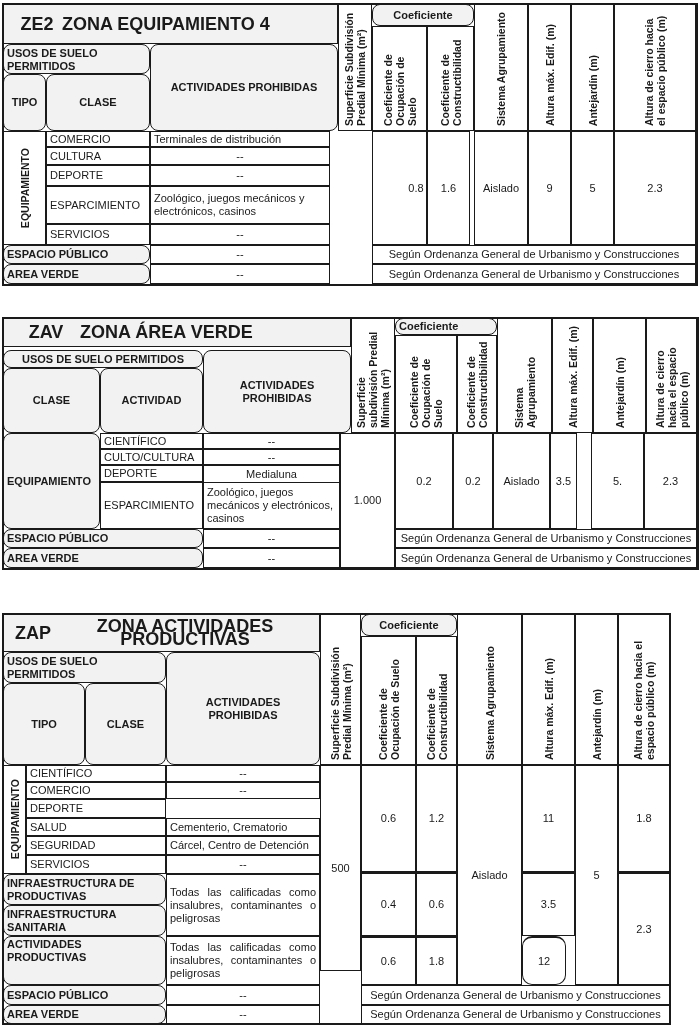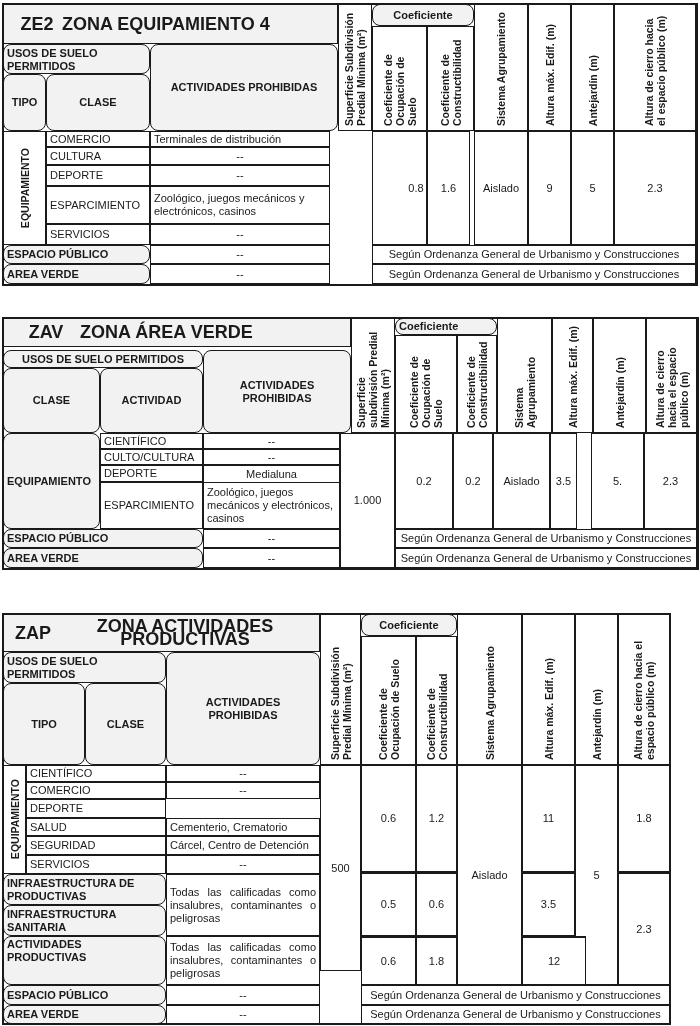--- a/index.html
+++ b/index.html
@@ -206,25 +206,25 @@
   <div class="c" style="left:166px;top:1005px;width:154px;height:19px;">--</div>
 
   <div class="c" style="left:320px;top:765px;width:41px;height:206px;">500</div>
   <div class="c" style="left:361px;top:765px;width:55px;height:107px;">0.6</div>
   <div class="c" style="left:416px;top:765px;width:41px;height:107px;">1.2</div>
   <div class="c" style="left:457px;top:765px;width:65px;height:220px;">Aislado</div>
   <div class="c" style="left:522px;top:765px;width:53px;height:107px;">11</div>
   <div class="c" style="left:575px;top:765px;width:43px;height:220px;">5</div>
   <div class="c" style="left:618px;top:765px;width:52px;height:107px;">1.8</div>
 
-  <div class="c thick-t" style="left:361px;top:872px;width:55px;height:64px;">0.5</div>
+  <div class="c thick-t" style="left:361px;top:872px;width:55px;height:64px;">0.4</div>
   <div class="c thick-t" style="left:416px;top:872px;width:41px;height:64px;">0.6</div>
   <div class="c thick-t" style="left:522px;top:872px;width:53px;height:64px;">3.5</div>
   <div class="c thick-t" style="left:618px;top:872px;width:52px;height:113px;">2.3</div>
 
   <div class="c thick-t" style="left:361px;top:936px;width:55px;height:49px;">0.6</div>
   <div class="c thick-t" style="left:416px;top:936px;width:41px;height:49px;">1.8</div>
-  <div class="c thick-t" style="left:522px;top:936px;width:64px;height:49px;">12</div>
+  <div class="c thick-t" style="left:522px;top:936px;width:44px;height:49px;border-radius:10px;">12</div>
 
   <div class="c" style="left:361px;top:985px;width:309px;height:20px;">Según Ordenanza General de Urbanismo y Construcciones</div>
   <div class="c" style="left:361px;top:1005px;width:309px;height:19px;">Según Ordenanza General de Urbanismo y Construcciones</div>
   <div class="frame" style="left:2px;top:613px;width:669px;height:412px;"></div>
 </div>
 
 </body></html>

